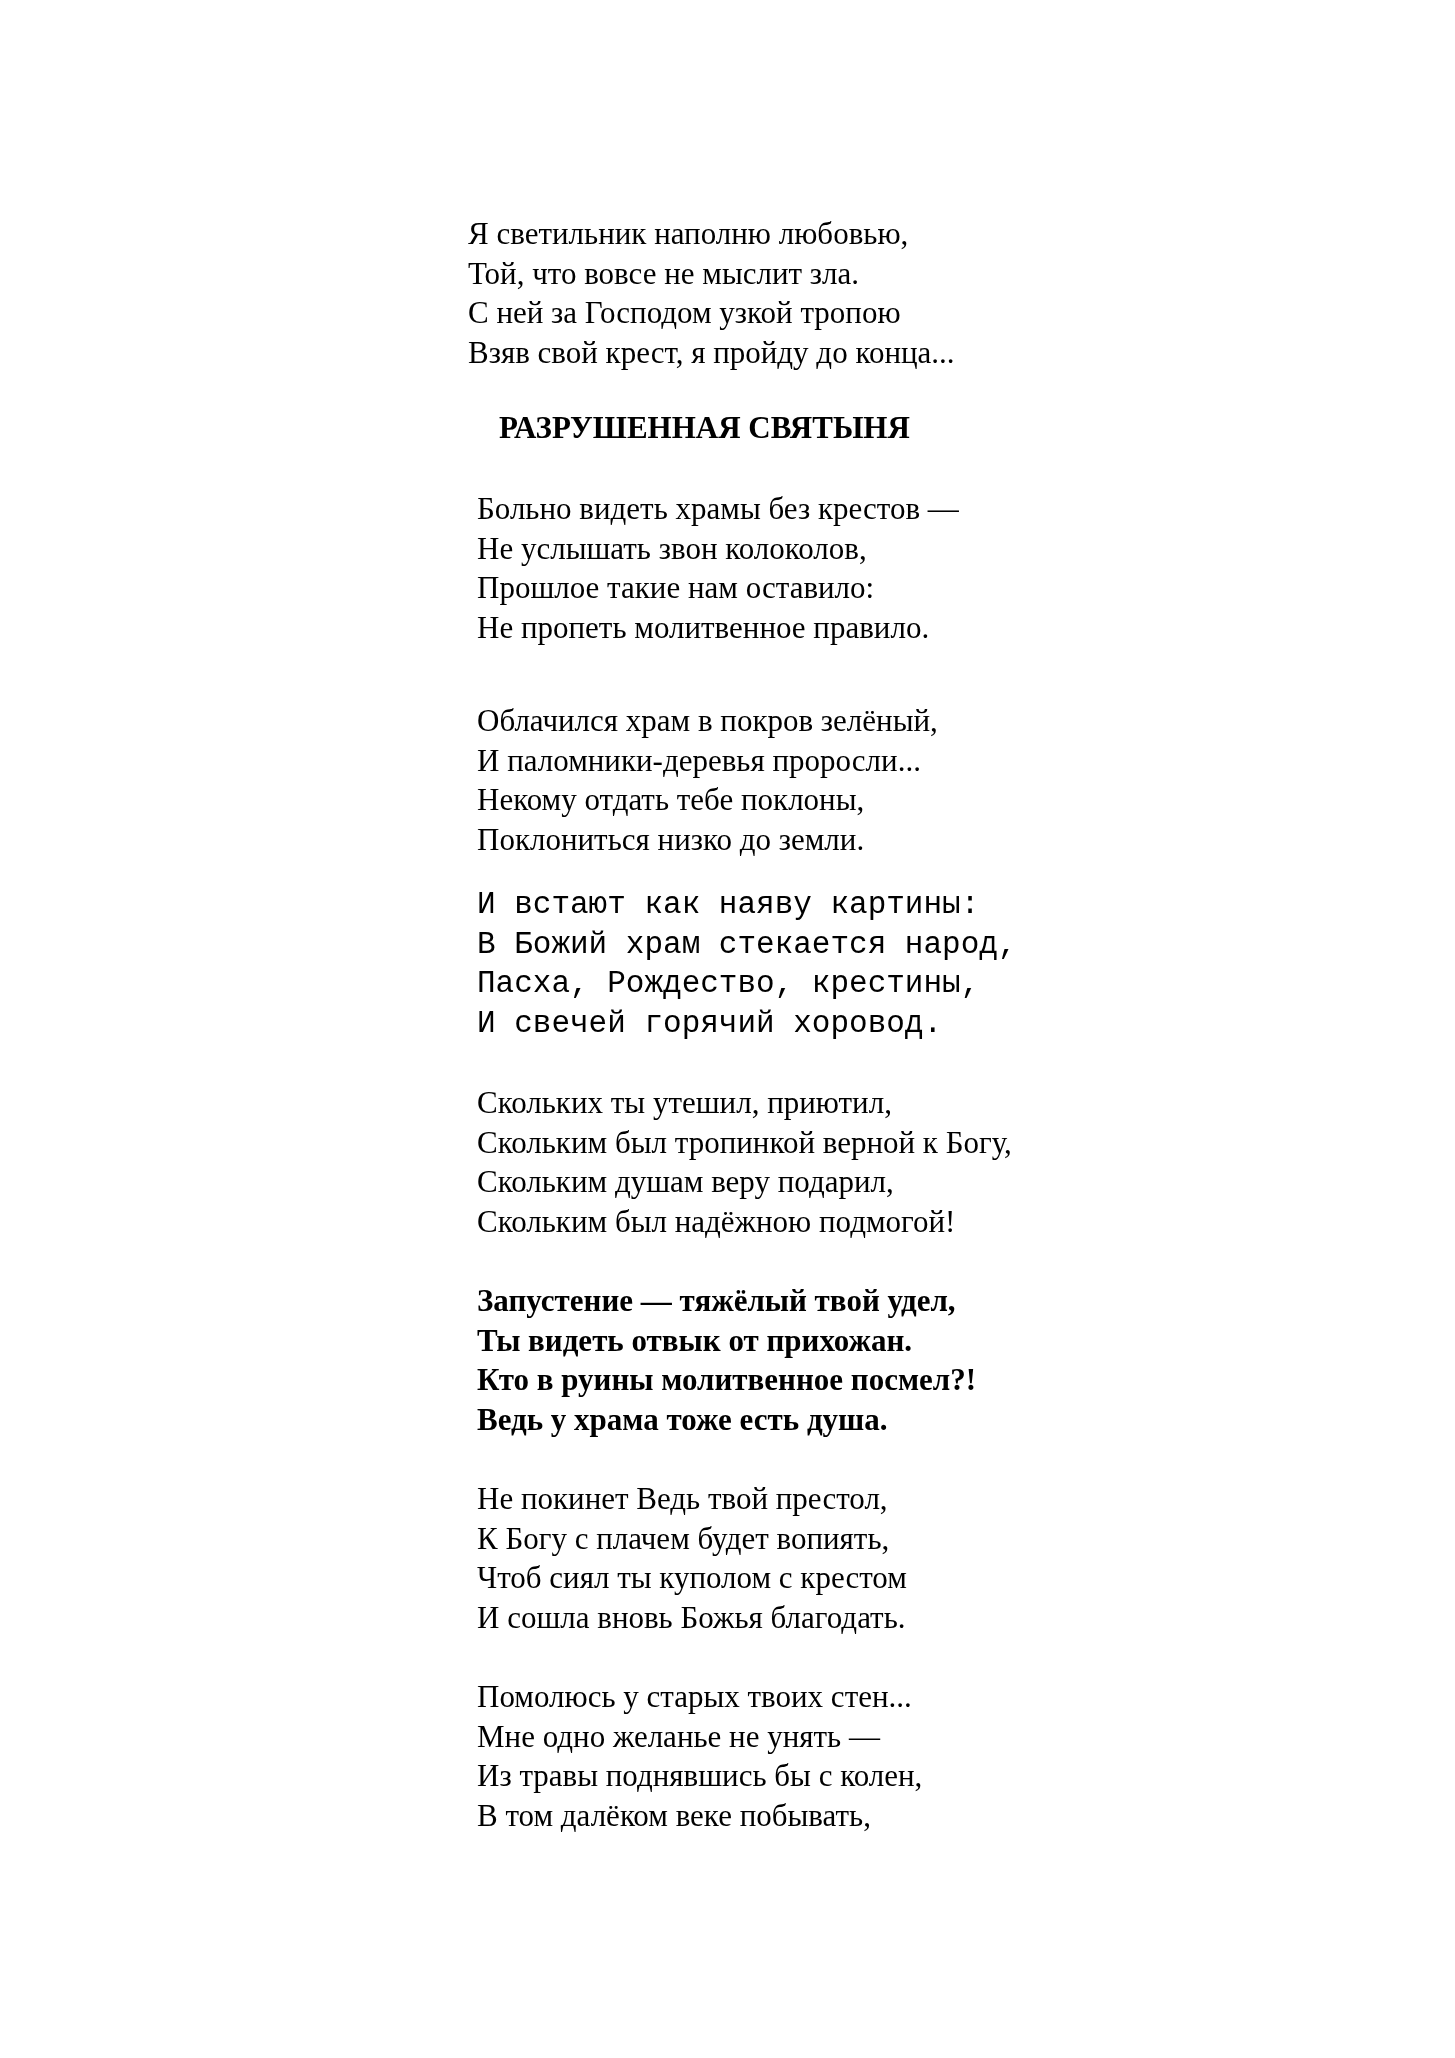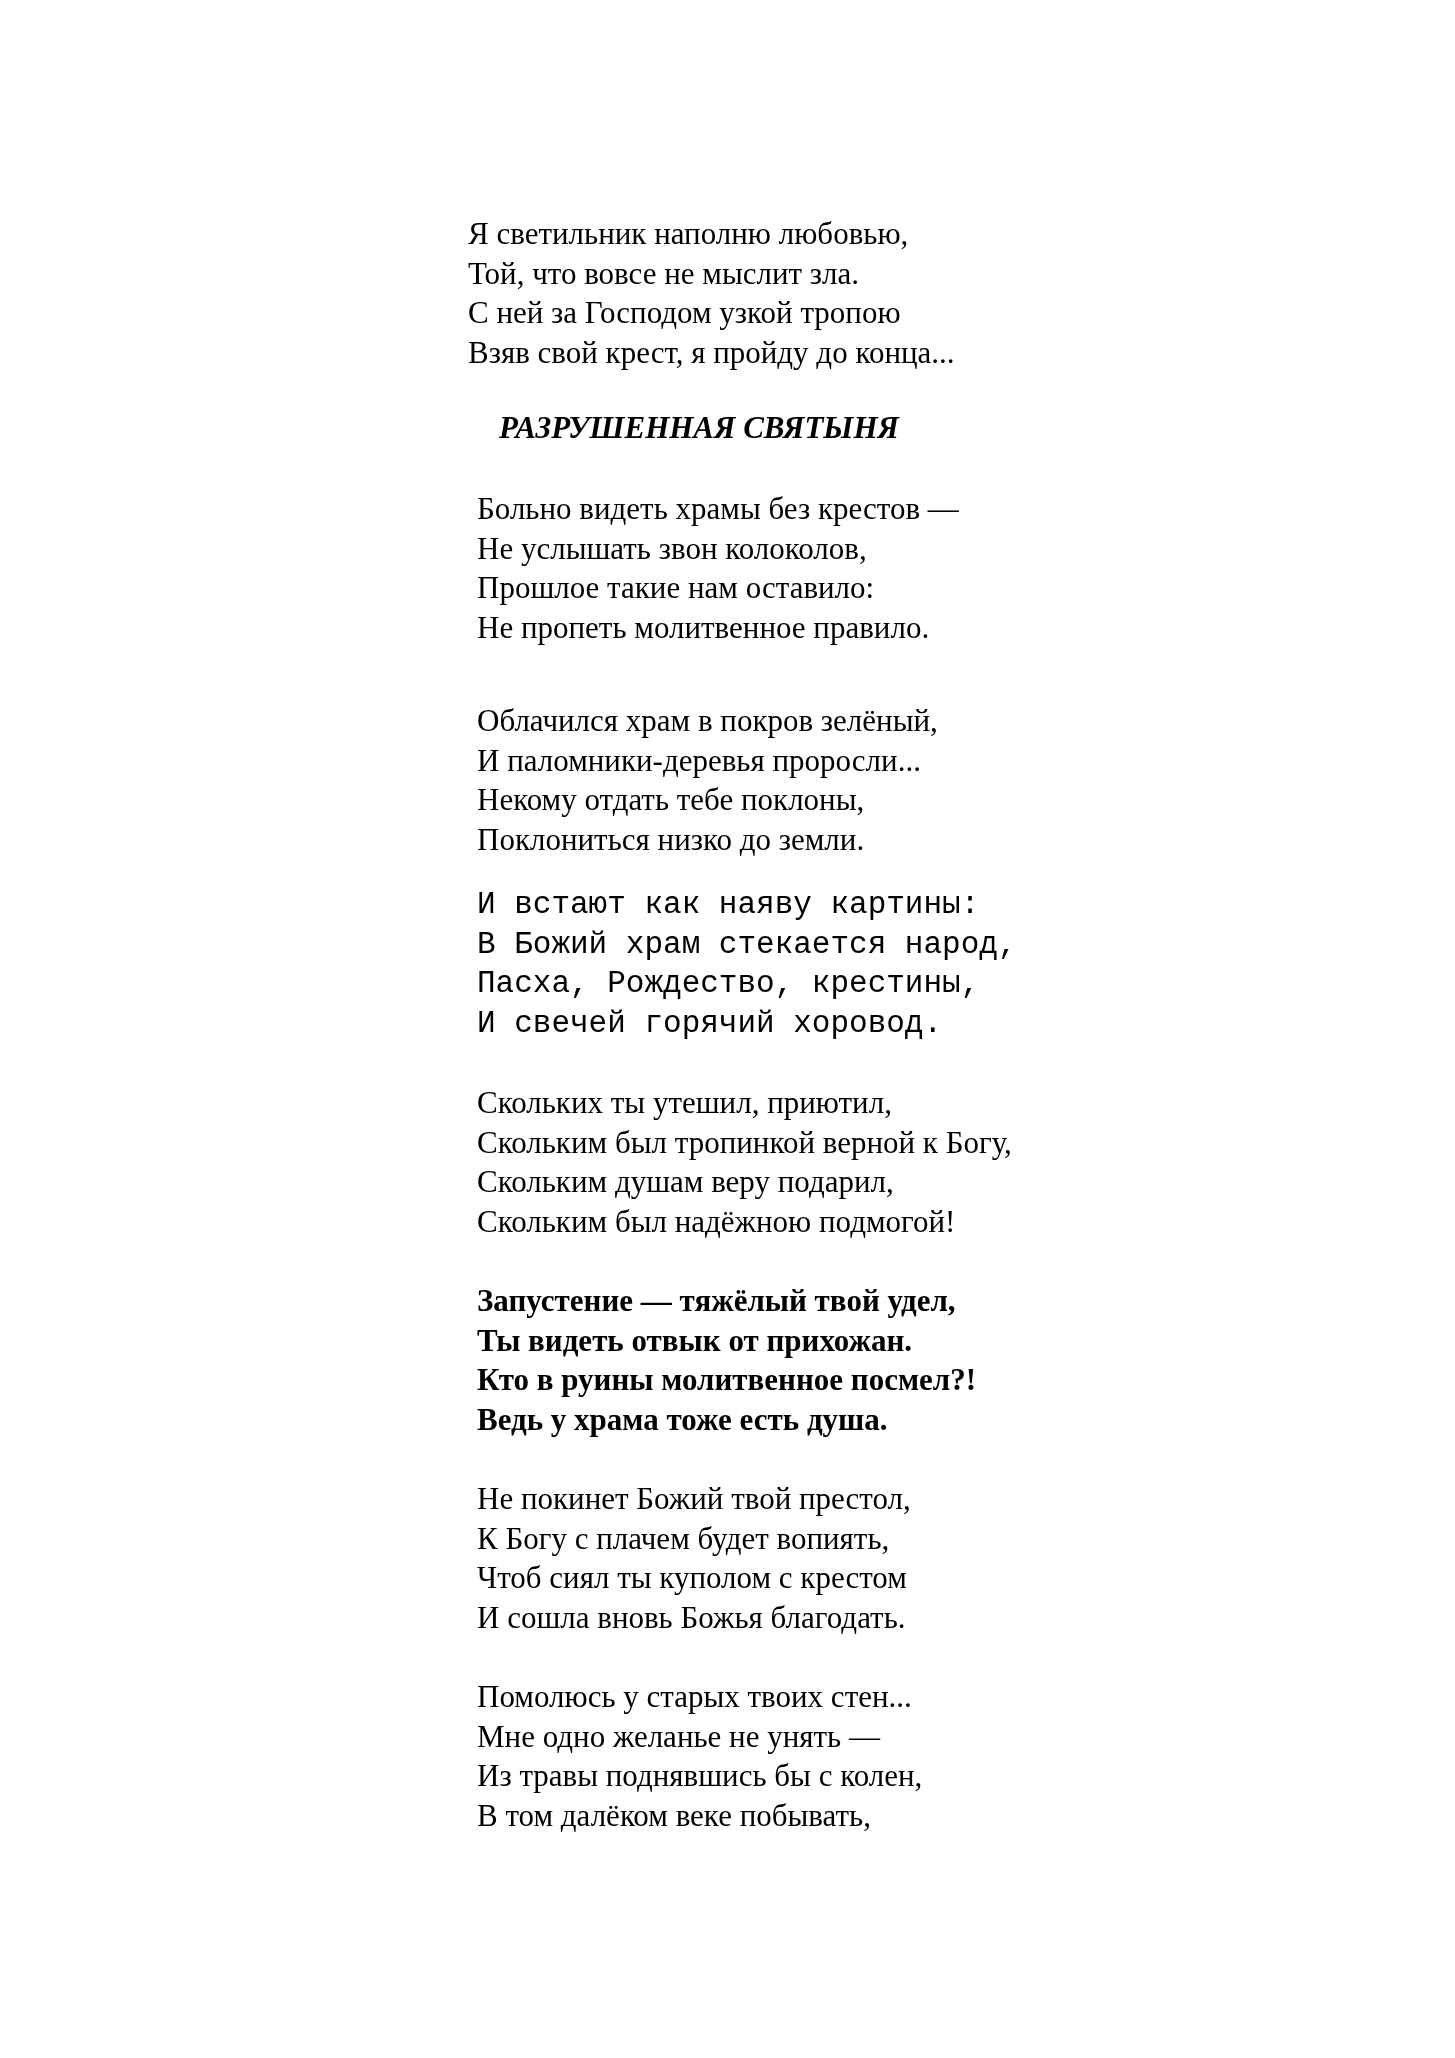--- a/index.html
+++ b/index.html
@@ -36,21 +36,20 @@
     }
     .title {
       position: absolute;
       left: 499px;
       top: 408px;
       margin: 0;
       font-size: 31px;
       font-weight: bold;
       line-height: 40px;
       white-space: nowrap;
-      font-style: italic;
     }
   </style>
 </head>
 <body>
 
 <div class="page">
 
   <div class="stanza" style="left:468px; top:214px;">
     <span class="line">Я светильник наполню любовью,</span>
     <span class="line">Той, что вовсе не мыслит зла.</span>
@@ -89,21 +88,21 @@
   </div>
 
   <div class="stanza" style="left:477px; top:1281px;font-weight:bold;">
     <span class="line">Запустение — тяжёлый твой удел,</span>
     <span class="line">Ты видеть отвык от прихожан.</span>
     <span class="line">Кто в руины молитвенное посмел?!</span>
     <span class="line">Ведь у храма тоже есть душа.</span>
   </div>
 
   <div class="stanza" style="left:477px; top:1479px;">
-    <span class="line">Не покинет Божий твой престол,</span>
+    <span class="line">Не покинет Ведь твой престол,</span>
     <span class="line">К Богу с плачем будет вопиять,</span>
     <span class="line">Чтоб сиял ты куполом с крестом</span>
     <span class="line">И сошла вновь Божья благодать.</span>
   </div>
 
   <div class="stanza" style="left:477px; top:1677px;">
     <span class="line">Помолюсь у старых твоих стен...</span>
     <span class="line">Мне одно желанье не унять —</span>
     <span class="line">Из травы поднявшись бы с колен,</span>
     <span class="line">В том далёком веке побывать,</span>

